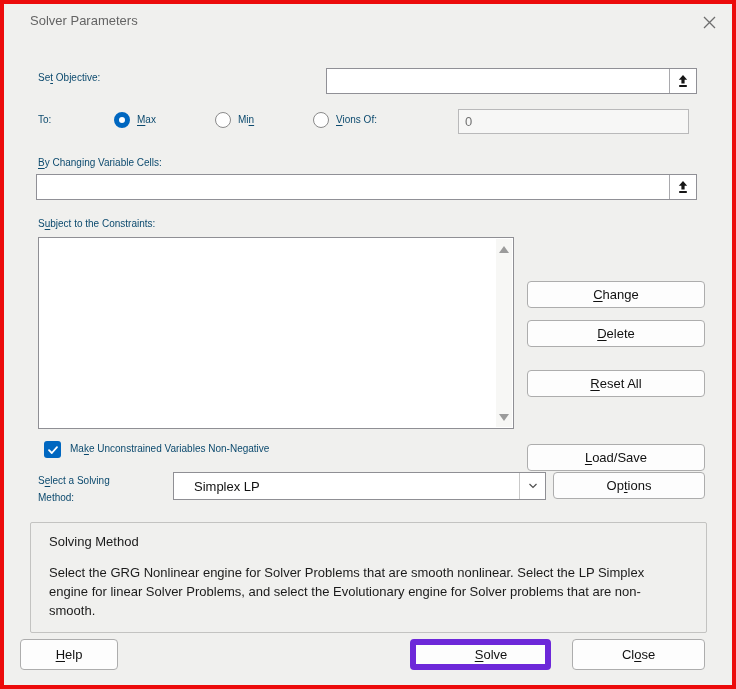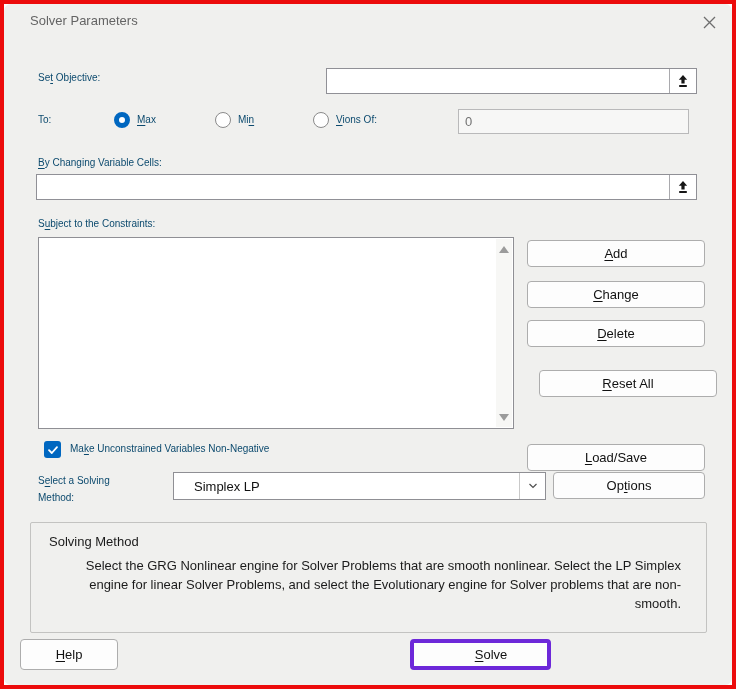--- a/index.html
+++ b/index.html
@@ -1,21 +1,21 @@
 <!DOCTYPE html>
 <html><head>
 <meta charset="utf-8">
 <style>
   * { margin:0; padding:0; box-sizing:border-box; }
   html,body { width:736px; height:689px; overflow:hidden;
     font-family:"Liberation Sans","DejaVu Sans",sans-serif; }
   .frame { position:absolute; left:0; top:0; width:736px; height:689px;
     background:#ffffff; border:4px solid #ec0b0b; }
   .dialog { position:absolute; left:0; top:0; width:728px; height:681px;
-    background:#f0f0ee; border-radius:7px; }
+    background:#f0f0ee; border-radius:1px; }
   .abs { position:absolute; }
   .lbl { font-size:10px; color:#0c4a6e; }
   .lbl span { white-space:pre; }
   .u { text-decoration:underline; text-underline-offset:2px; }
   .title-text { font-size:13px; color:#646464; }
   .close-btn { background:transparent; border:none; cursor:pointer; width:30px; height:30px;
     display:flex; align-items:center; justify-content:center; }
   .field { background:#ffffff; border:1px solid #909096; display:flex; }
   .field input { flex:1; border:none; outline:none; font-size:13px; padding:0 6px;
     font-family:inherit; background:transparent; }
@@ -32,21 +32,21 @@
   .scrollbar { position:absolute; top:1px; right:1px; bottom:1px; width:16px; background:#f7f7f5; }
   .scroll-arrow { position:absolute; left:0; width:16px; height:16px; display:flex;
     align-items:center; justify-content:center; cursor:pointer; }
   .tri-up { width:0; height:0; border-left:5px solid transparent; border-right:5px solid transparent;
     border-bottom:7px solid #9b9b9b; }
   .tri-down { width:0; height:0; border-left:5px solid transparent; border-right:5px solid transparent;
     border-top:7px solid #9b9b9b; }
   .btn { background:#fdfdfd; border:1px solid #adadad; border-radius:4px; font-size:13px;
     color:#111; font-family:inherit; cursor:pointer; display:flex; align-items:center;
     justify-content:center; }
-  .btn.default { border:4px solid #6d28d9;padding-left:21px; }
+  .btn.default { border:6px solid #6d28d9;padding-left:21px; }
   .dropdown { background:#ffffff; border:1px solid #8f8f94; display:flex; align-items:center;
     cursor:pointer; }
   .dropdown .sel { flex:1; font-size:13px; padding:0 20px; color:#111; }
   .dd-btn { width:26px; align-self:stretch; border-left:1px solid #c9c9c9; display:flex;
     align-items:center; justify-content:center; }
   .groupbox { border:1px solid #c3c3c1; border-radius:2px; }
   .group-title { font-size:13px; color:#1b1b1b; }
   .group-desc { font-size:13px; color:#1b1b1b; line-height:19px; }
 </style>
 </head>
@@ -101,30 +101,27 @@
     <div class="scrollbar">
       <div class="scroll-arrow" style="top:2px;">
             <div class="tri-up"></div>
           </div>
       <div class="scroll-arrow" style="bottom:2px;">
             <div class="tri-down"></div>
           </div>
     </div>
   </div>
 
-  <button class="abs btn" style="left:523px; top:236px; width:178px; height:27px;">
-        <span><span></span><span class="u">A</span><span>dd</span></span>
-      </button>
   <button class="abs btn" style="left:523px; top:277px; width:178px; height:27px;">
         <span><span></span><span class="u">C</span><span>hange</span></span>
       </button>
   <button class="abs btn" style="left:523px; top:316px; width:178px; height:27px;">
         <span><span></span><span class="u">D</span><span>elete</span></span>
       </button>
-  <button class="abs btn" style="left:523px; top:366px; width:178px; height:27px;margin-left:12px;">
+  <button class="abs btn" style="left:523px; top:366px; width:178px; height:27px;">
         <span><span></span><span class="u">R</span><span>eset All</span></span>
       </button>
   <button class="abs btn" style="left:523px; top:406px; width:178px; height:27px;margin-top:34px;">
         <span><span></span><span class="u">L</span><span>oad/Save</span></span>
       </button>
 
   <div class="abs checkbox" style="left:40px; top:437px;">
     <svg width="12" height="12" viewBox="0 0 12 12">
           <path d="M2 6.2 L4.8 9 L10 3.2" stroke="#ffffff" stroke-width="1.8" fill="none" stroke-linecap="round" stroke-linejoin="round"></path>
         </svg>
@@ -140,24 +137,27 @@
             <path d="M2.5 4 L6 7.5 L9.5 4" stroke="#4f4f4f" stroke-width="1.2" fill="none"></path>
           </svg>
     </span>
   </div>
   <button class="abs btn" style="left:549px; top:468px; width:152px; height:27px;">
         <span><span>Op</span><span class="u">t</span><span>ions</span></span>
       </button>
 
   <div class="abs groupbox" style="left:26px; top:518px; width:677px; height:111px;">
     <div class="group-title" style="position:absolute; left:18px; top:11px;">Solving Method</div>
-    <div class="group-desc" style="position:absolute; left:18px; top:33px; width:632px;text-align:right;">Select the GRG Nonlinear engine for Solver Problems that are smooth nonlinear. Select the LP Simplex engine for linear Solver Problems, and select the Evolutionary engine for Solver problems that are non-smooth.</div>
+    <div class="group-desc" style="position:absolute; left:18px; top:40px; width:632px;">Select the GRG Nonlinear engine for Solver Problems that are smooth nonlinear. Select the LP Simplex engine for linear Solver Problems, and select the Evolutionary engine for Solver problems that are non-smooth.</div>
   </div>
 
   <button class="abs btn" style="left:16px; top:635px; width:98px; height:31px;">
         <span><span></span><span class="u">H</span><span>elp</span></span>
       </button>
   <button class="abs btn default" style="left:406px; top:635px; width:141px; height:31px;">
         <span><span></span><span class="u">S</span><span>olve</span></span>
       </button>
+  <button class="abs btn" style="left:568px; top:635px; width:133px; height:31px;">
+        <span><span>Cl</span><span class="u">o</span><span>se</span></span>
+      </button>
 
 </div>
 </div>
 
 </body></html>

